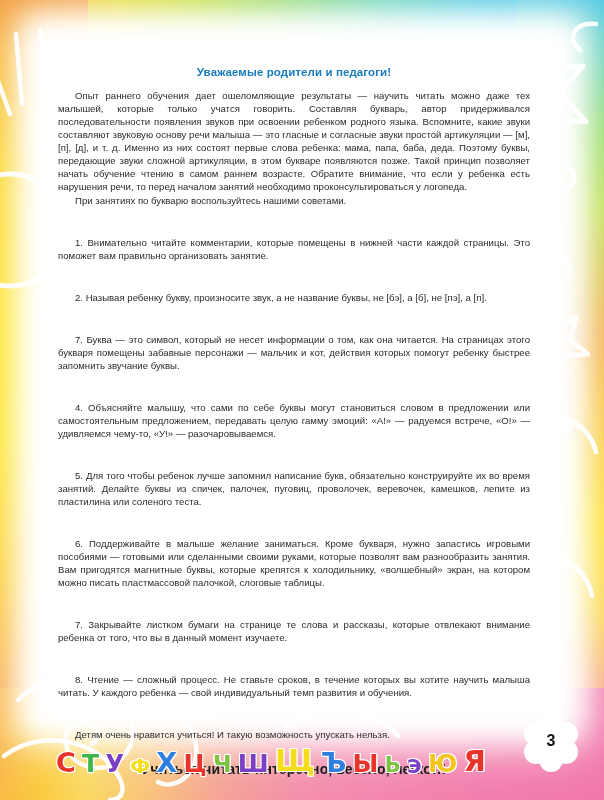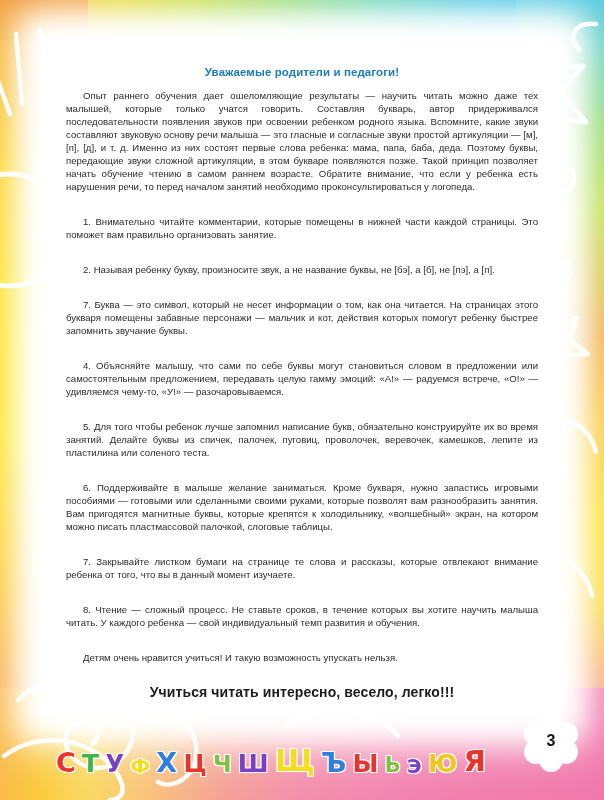--- a/index.html
+++ b/index.html
@@ -135,21 +135,21 @@
     position: absolute;
     right: 34px; top: 40px; width: 90px; height: 676px;
     background: radial-gradient(ellipse 100% 62% at 0% 50%, #fff 38%, rgba(255,255,255,0) 76%);
   }
 
   .doodles { position: absolute; inset: 0; }
 
   
   #content {
     position: absolute;
-    left: 66px; top: 66px;
+    left: 58px; top: 66px;
     width: 472px;
     height: 600px;
   }
 
   .page-heading {
     text-align: center;
     color: #1a7cc0;
     font-size: 11.5px;
     font-weight: bold;
     letter-spacing: 0.1px;
@@ -159,21 +159,21 @@
   .body-par {
     font-size: 9.6px;
     line-height: 13.0px;
     color: #2b2b2b;
     text-align: justify;
     text-indent: 17px;
     margin: 0 0 0.5px 0;
     font-family: "Liberation Sans", sans-serif;
   }
 
-  .gap-par { margin-top: 22px; }
+  .gap-par { margin-top: 29px; }
 
   .slogan {
     margin-top: 20px;
     text-align: center;
     font-size: 14px;
     font-weight: bold;
     color: #1c1c1c;
     letter-spacing: 0.1px;
   }
 
@@ -312,20 +312,21 @@
     <div class="feather-bottom"></div>
     <div class="feather-left"></div>
     <div class="feather-right"></div>
   </div>
 
   <div id="content">
     <div class="page-heading">Уважаемые родители и педагоги!</div>
 
     <div id="paragraphs">
         <div class="body-par">Опыт раннего обучения дает ошеломляющие результаты — научить читать можно даже тех малышей, которые только учатся говорить. Составляя букварь, автор придерживался последовательности появления звуков при освоении ребенком родного языка. Вспомните, какие звуки составляют звуковую основу речи малыша — это гласные и согласные звуки простой артикуляции — [м], [п], [д], и т. д. Именно из них состоят первые слова ребенка: мама, папа, баба, деда. Поэтому буквы, передающие звуки сложной артикуляции, в этом букваре появляются позже. Такой принцип позволяет начать обучение чтению в самом раннем возрасте. Обратите внимание, что если у ребенка есть нарушения речи, то перед началом занятий необходимо проконсультироваться у логопеда.</div>
+        <div class="body-par">При занятиях по букварю воспользуйтесь нашими советами.</div>
         <div class="body-par gap-par">1. Внимательно читайте комментарии, которые помещены в нижней части каждой страницы. Это поможет вам правильно организовать занятие.</div>
         <div class="body-par gap-par">2. Называя ребенку букву, произносите звук, а не название буквы, не [бэ], а [б], не [пэ], а [п].</div>
         <div class="body-par gap-par">7. Буква — это символ, который не несет информации о том, как она читается. На страницах этого букваря помещены забавные персонажи — мальчик и кот, действия которых помогут ребенку быстрее запомнить звучание буквы.</div>
         <div class="body-par gap-par">4. Объясняйте малышу, что сами по себе буквы могут становиться словом в предложении или самостоятельным предложением, передавать целую гамму эмоций: «А!» — радуемся встрече, «О!» — удивляемся чему-то, «У!» — разочаровываемся.</div>
         <div class="body-par gap-par">5. Для того чтобы ребенок лучше запомнил написание букв, обязательно конструируйте их во время занятий. Делайте буквы из спичек, палочек, пуговиц, проволочек, веревочек, камешков, лепите из пластилина или соленого теста.</div>
         <div class="body-par gap-par">6. Поддерживайте в малыше желание заниматься. Кроме букваря, нужно запастись игровыми пособиями — готовыми или сделанными своими руками, которые позволят вам разнообразить занятия. Вам пригодятся магнитные буквы, которые крепятся к холодильнику, «волшебный» экран, на котором можно писать пластмассовой палочкой, слоговые таблицы.</div>
         <div class="body-par gap-par">7. Закрывайте листком бумаги на странице те слова и рассказы, которые отвлекают внимание ребенка от того, что вы в данный момент изучаете.</div>
         <div class="body-par gap-par">8. Чтение — сложный процесс. Не ставьте сроков, в течение которых вы хотите научить малыша читать. У каждого ребенка — свой индивидуальный темп развития и обучения.</div>
         <div class="body-par gap-par">Детям очень нравится учиться! И такую возможность упускать нельзя.</div>
       </div>

